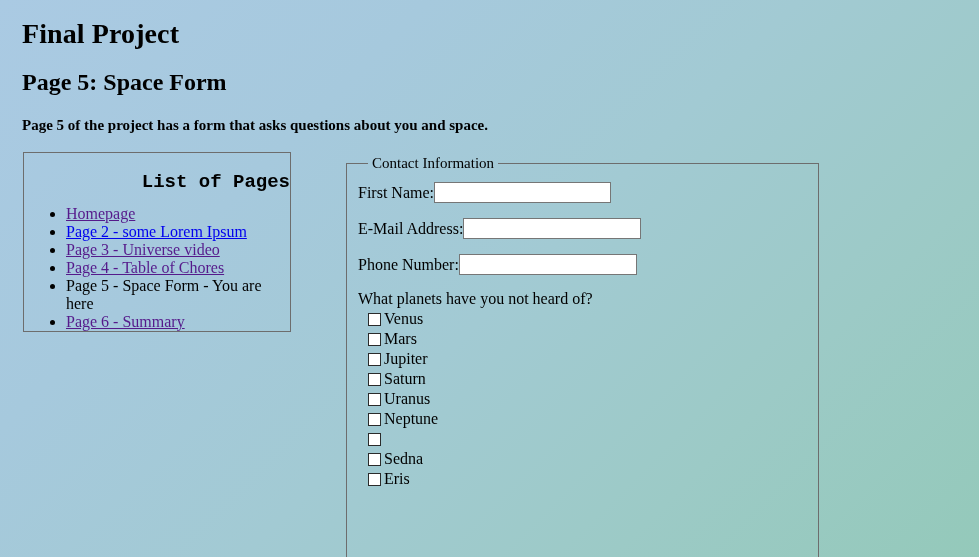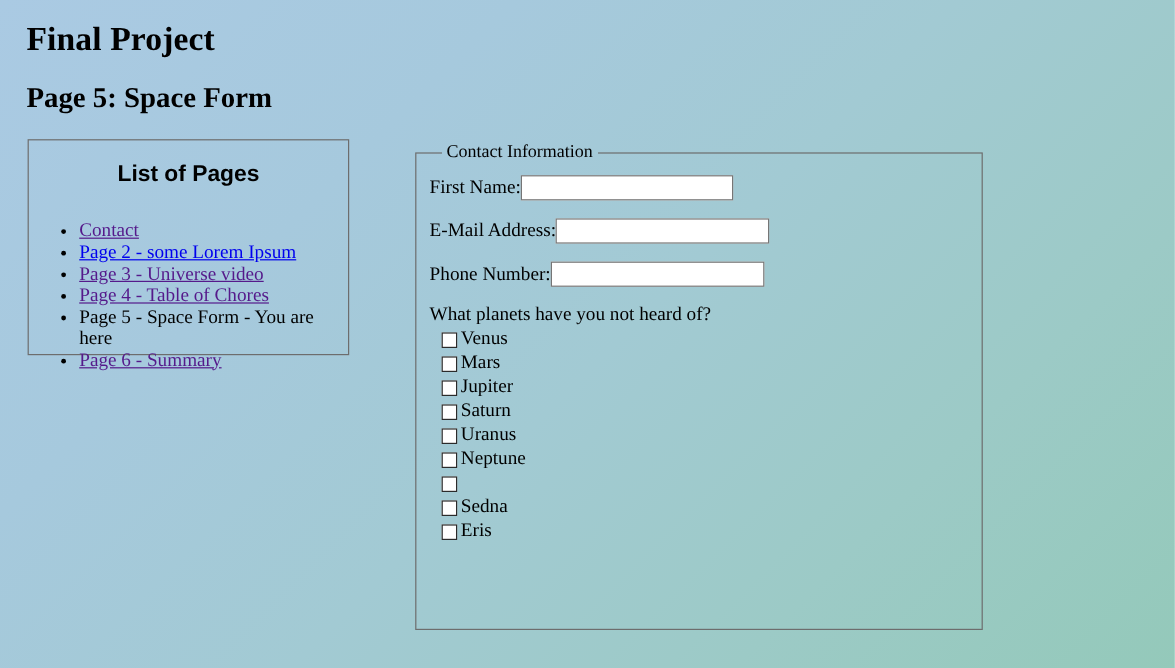--- a/index.html
+++ b/index.html
@@ -60,25 +60,25 @@
     top: 0px;
     width: 268px;
     height: 180px;
     box-sizing: border-box;
     border: 1px solid #6d6d6d;
     background: transparent;
     padding: 0;
   }
 
   .nav-box h3 {
-    text-align: center;
-    font-family: Liberation Sans, sans-serif;
+    text-align: right;
+    font-family: Liberation Mono, monospace;
     font-size: 19px;
     font-weight: bold;
-    margin: 18px 0 27px 0;
+    margin: 18px 0 12px 0;
   }
 
   .nav-box ul {
     margin: 0;
     padding: 0 0 0 42px;
     list-style-type: disc;
   }
 
   .nav-box li {
     font-family: "Liberation Serif", "DejaVu Serif", serif;
@@ -192,28 +192,29 @@
 </style>
 </head>
 <body>
 
 <div class="page">
 
   <h1 class="page-title">Final Project</h1>
 
   <h2 class="section-title">Page 5: Space Form</h2>
 
+  <p class="intro">Page 5 of the project has a form that asks questions about you and space.</p>
 
   <div class="content-row">
 
     <div class="nav-box">
       <h3>List of Pages</h3>
       <ul>
         <li>
-          <a href="#" class="visited">Contact</a>
+          <a href="#" class="visited">Homepage</a>
         </li>
         <li>
           <a href="#" class="unvisited">Page 2 - some Lorem Ipsum</a>
         </li>
         <li>
           <a href="#" class="visited">Page 3 - Universe video</a>
         </li>
         <li>
           <a href="#" class="visited">Page 4 - Table of Chores</a>
         </li>

